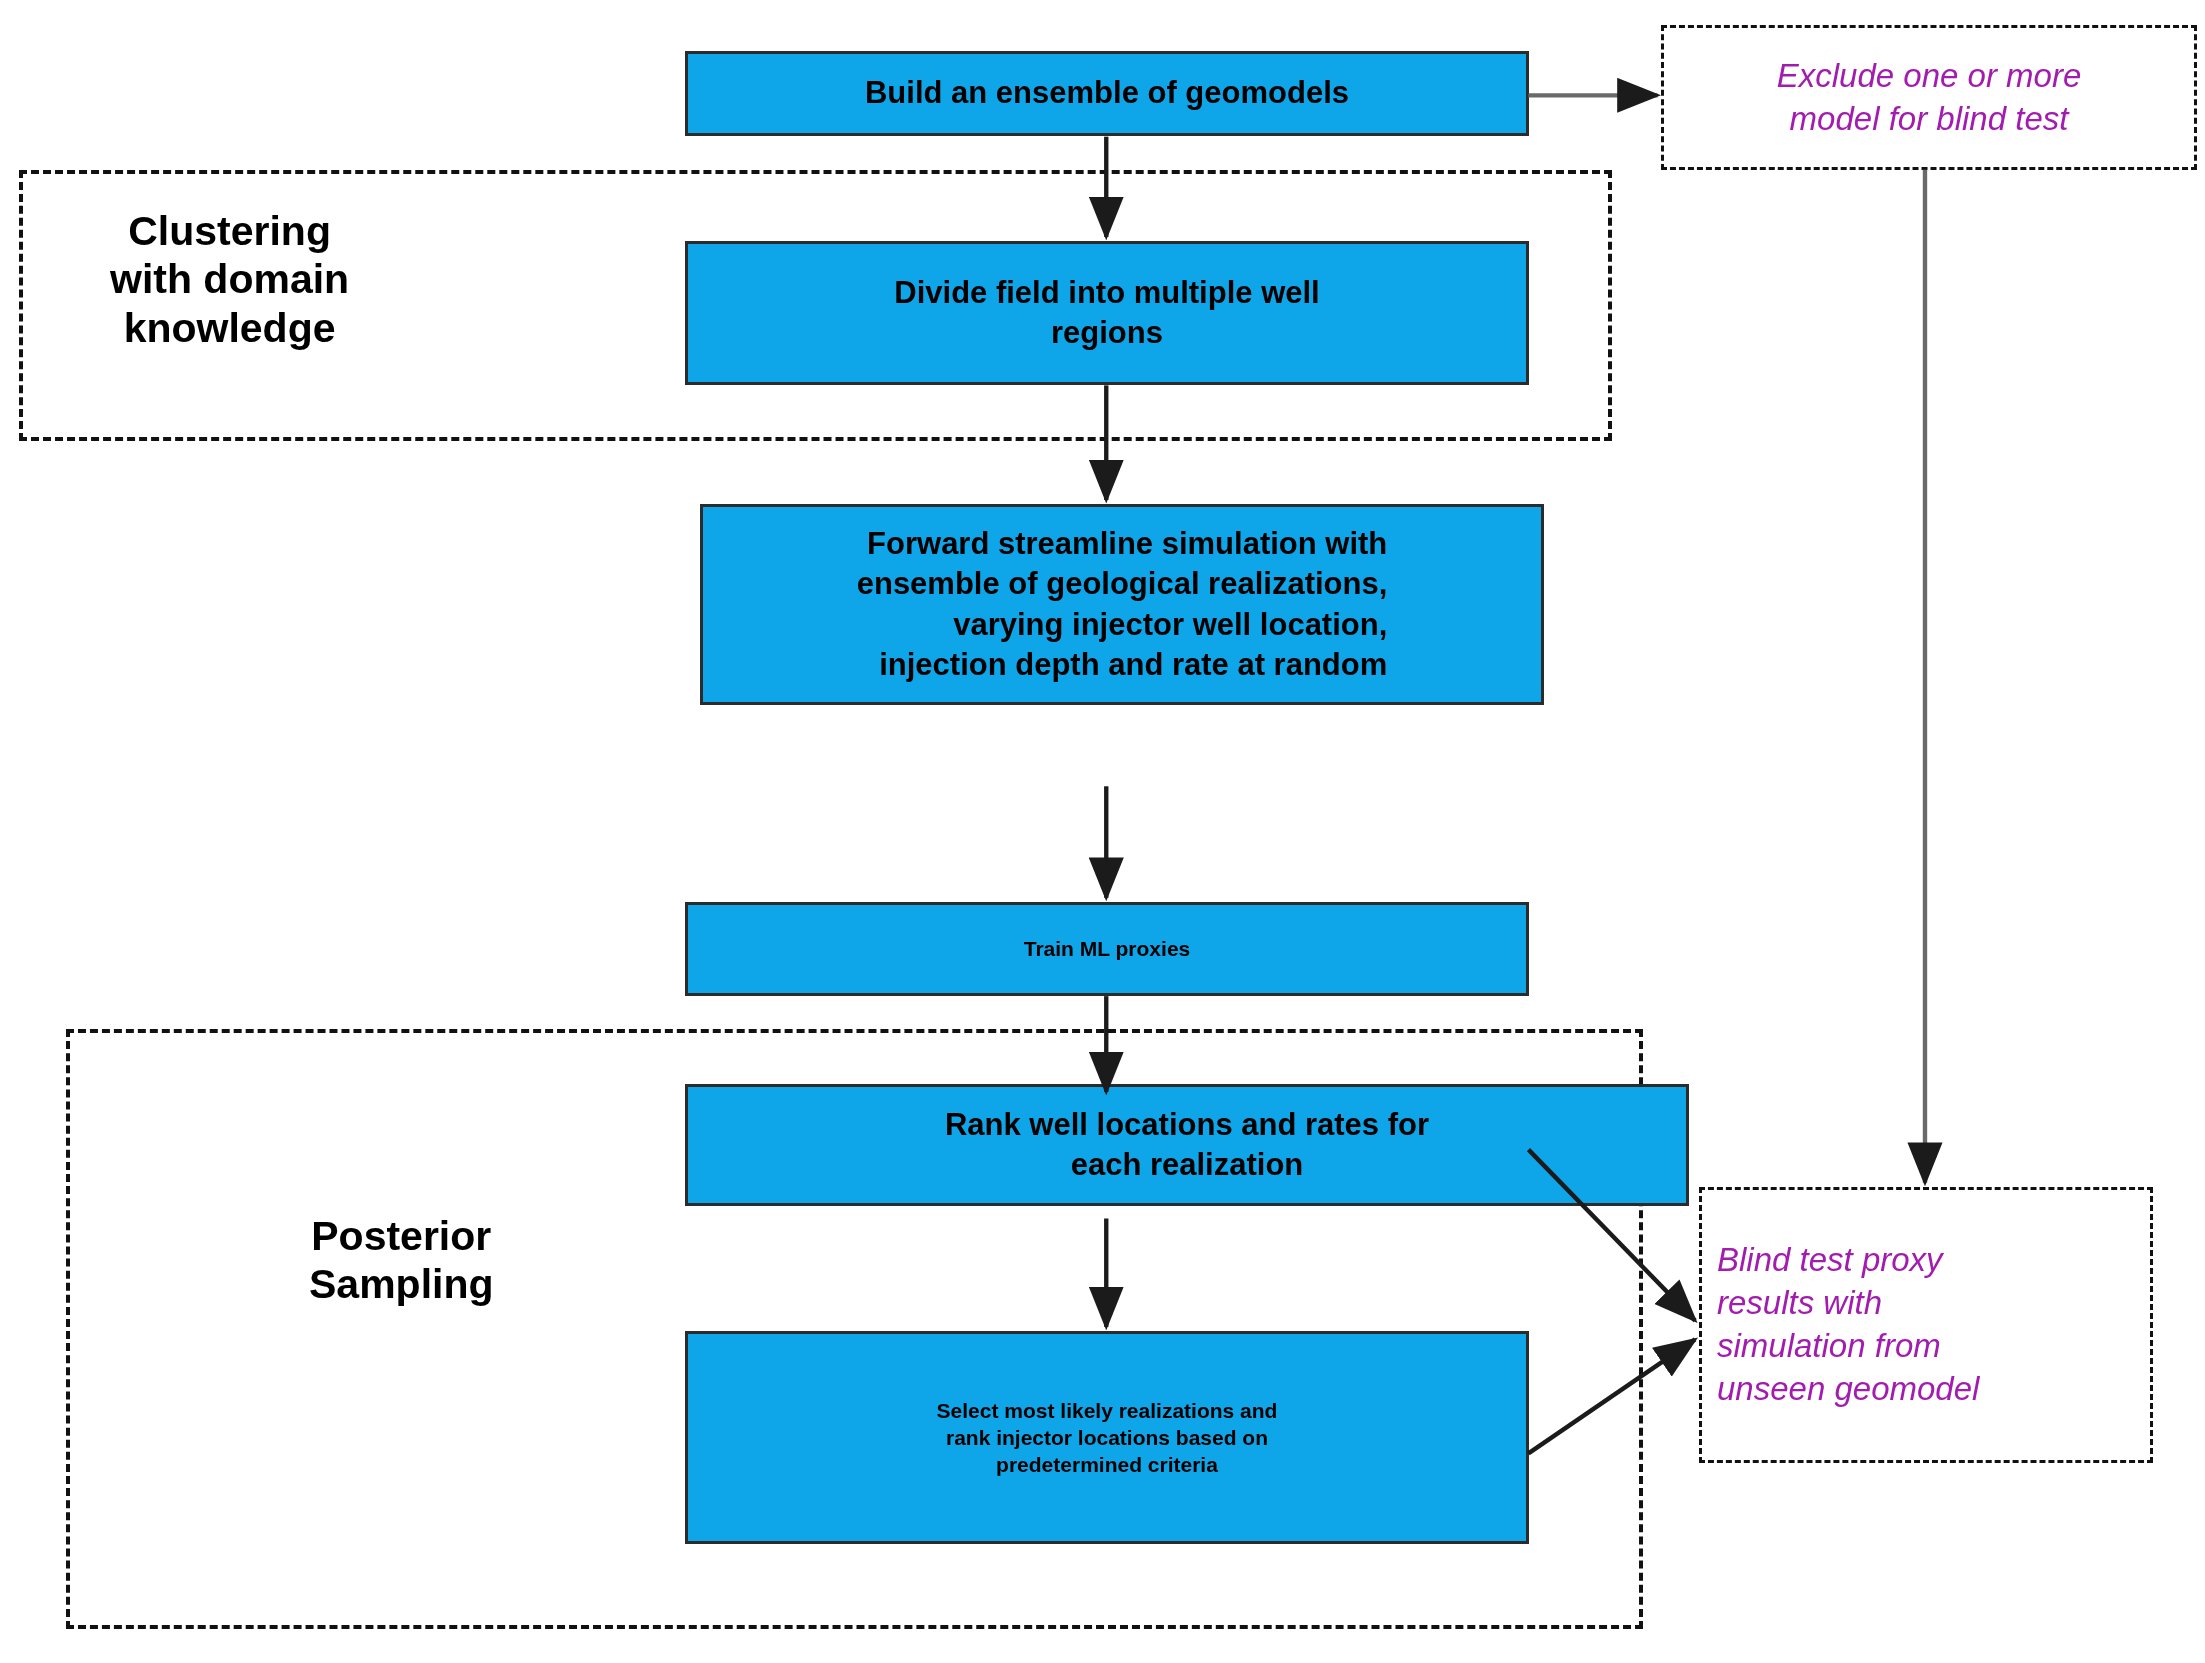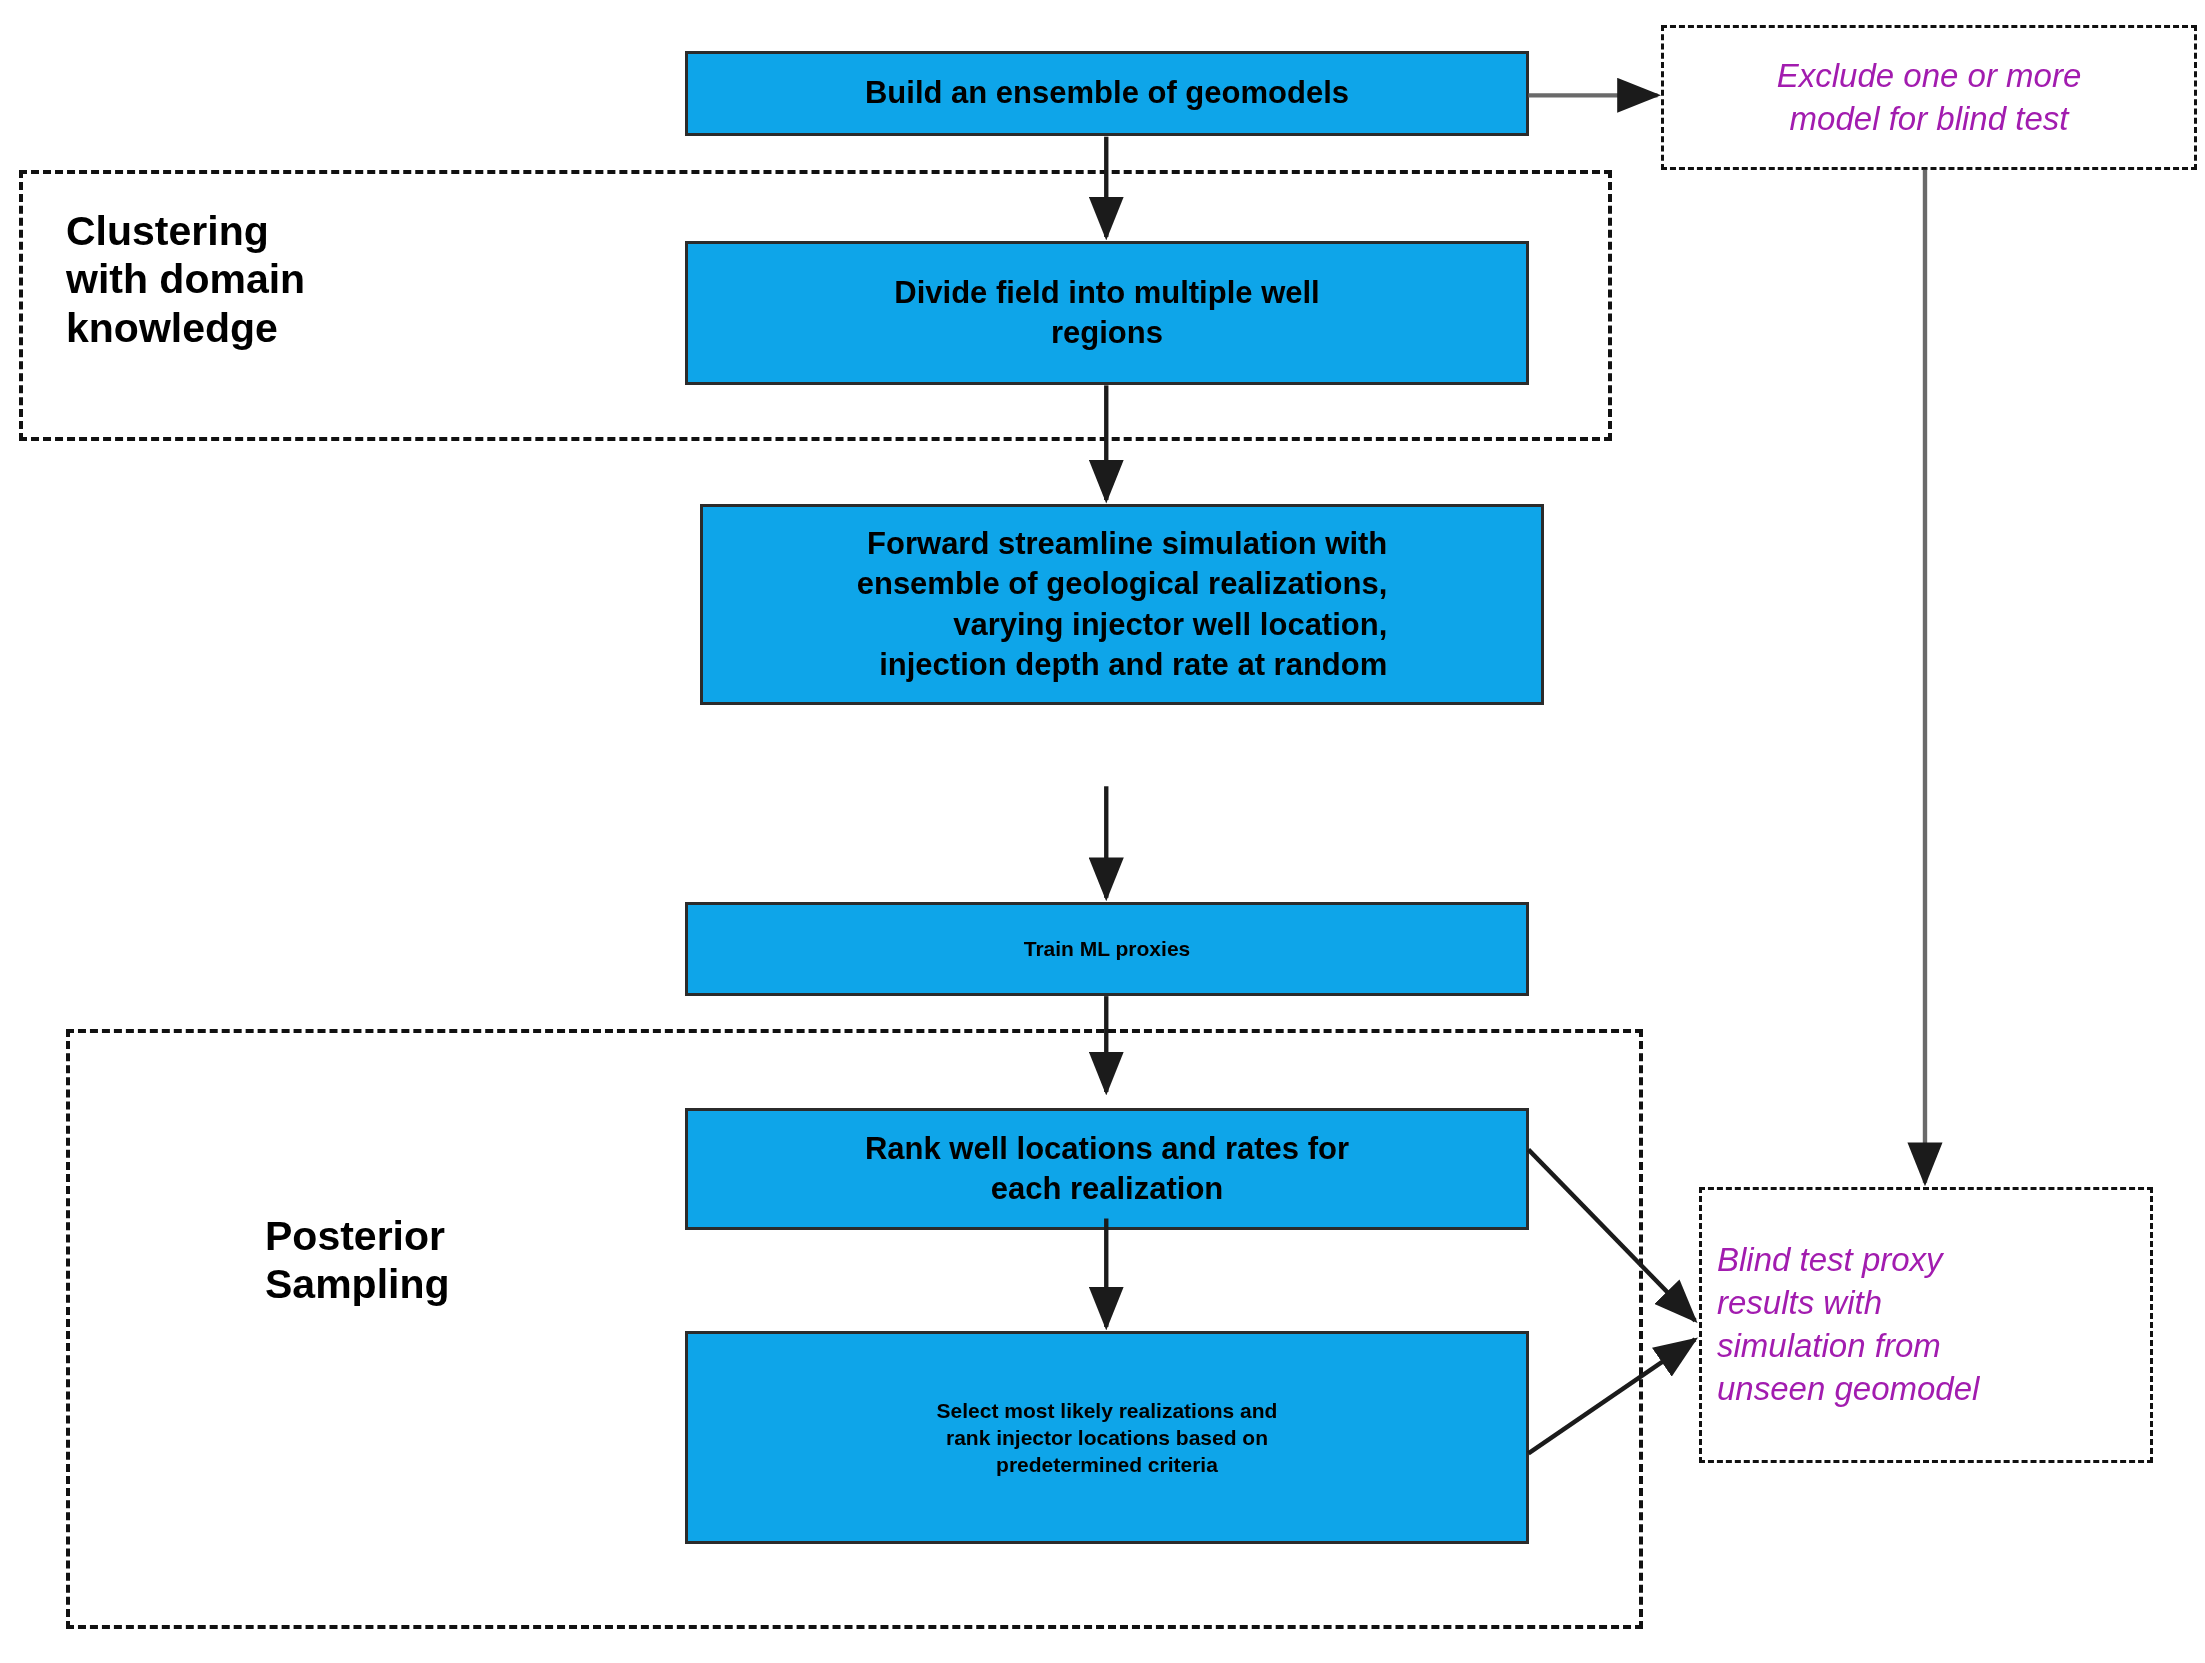--- a/index.html
+++ b/index.html
@@ -23,21 +23,22 @@
     border: 4.4px dashed #111111;
     box-sizing: border-box;
     background: transparent;
   }
   .group-label {
     position: absolute;
     font-weight: bold;
     color: #000000;
     line-height: 1.18;
     white-space: pre-line;
-    text-align: left;
+    text-align: center;
+    margin-left: 44px;
   }
   
   .proc-box {
     position: absolute;
     box-sizing: border-box;
     border: 3.1px solid #2b2b2b;
     background: #0ea5e9;
     display: flex;
     align-items: center;
     justify-content: center;
@@ -105,21 +106,21 @@
     <div class="proc-text" style="font-size:31px;">Forward streamline simulation with
 ensemble of geological realizations,
 varying injector well location,
 injection depth and rate at random</div>
   </div>
 
   <div class="proc-box" style="left:685px; top:902px; width:844px; height:94px;">
     <div class="proc-text" style="font-size:21px;">Train ML proxies</div>
   </div>
 
-  <div class="proc-box" style="left:685px; top:1108px; width:844px; height:122px;">
+  <div class="proc-box" style="left:685px; top:1084px; width:1004px; height:122px;">
     <div class="proc-text" style="font-size:31px;">Rank well locations and rates for
 each realization</div>
   </div>
 
   <div class="proc-box" style="left:685px; top:1331px; width:844px; height:213px;">
     <div class="proc-text" style="font-size:21px;">Select most likely realizations and
 rank injector locations based on
 predetermined criteria</div>
   </div>
 

